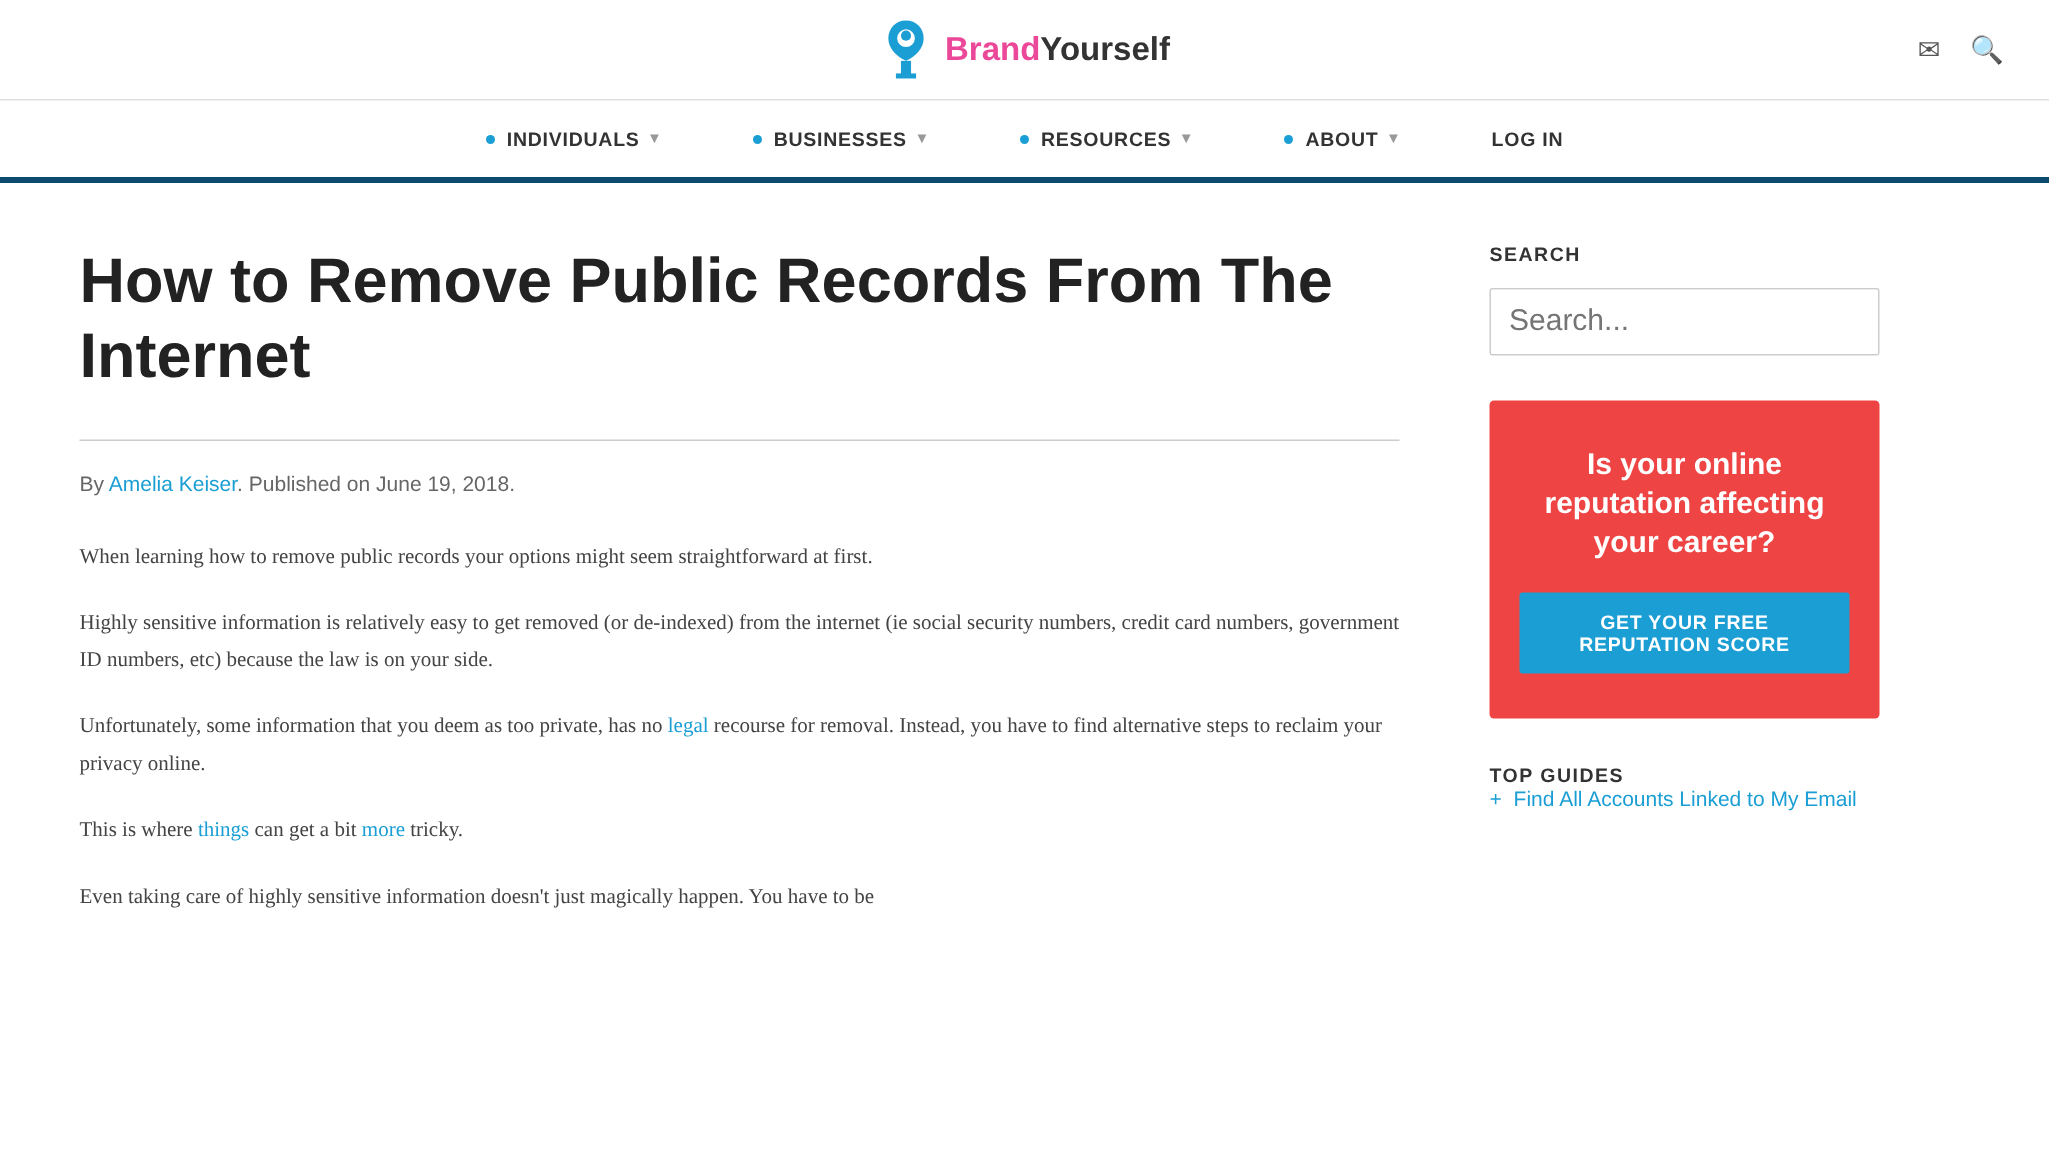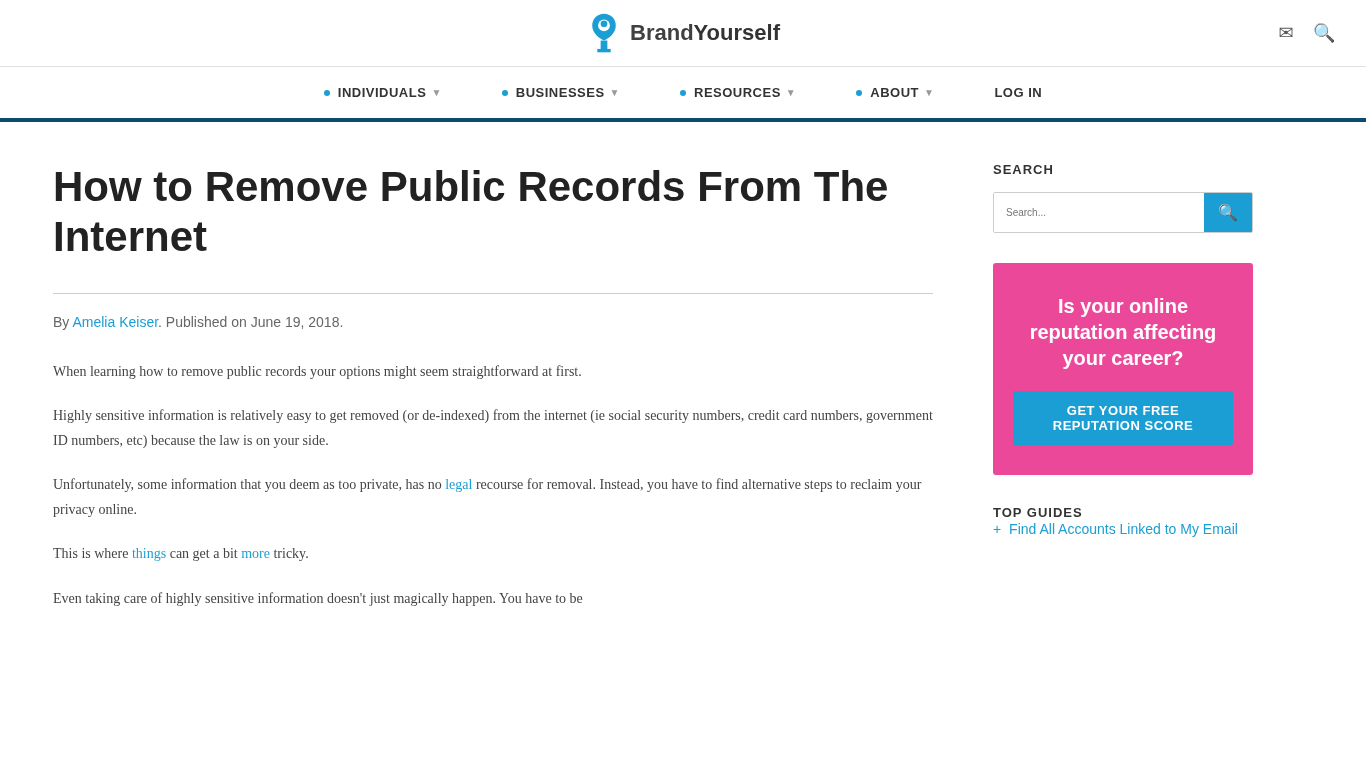--- a/index.html
+++ b/index.html
@@ -25,21 +25,21 @@
       width: 36px;
       height: 42px;
     }
     .logo-text {
       font-size: 22px;
       font-weight: 600;
       color: #333;
       font-family: Arial, sans-serif;
     }
     .logo-text span {
-      color: #404040;
+      color: #ec4899;
     }
     .header-icons {
       position: absolute;
       right: 30px;
       display: flex;
       gap: 20px;
       align-items: center;
     }
     .header-icon-btn {
       background: none;
@@ -166,36 +166,36 @@
       display: flex;
       border: 1px solid #ccc;
       border-radius: 2px;
       overflow: hidden;
     }
     .search-input {
       flex: 1;
       padding: 10px 12px;
       border: none;
       outline: none;
-      font-size: 10px;
+      font-size: 20px;
       color: #999;
       font-family: Arial, sans-serif;
     }
     .search-btn {
       background: #1a9ed4;
       border: none;
       color: #fff;
       padding: 10px 14px;
       cursor: pointer;
       font-size: 16px;
     }
 
     
     .ad-banner {
-      background: #ec4899;
+      background: #ef4444;
       border-radius: 3px;
       padding: 30px 20px;
       color: #fff;
       text-align: center;
     }
     .ad-banner-title {
       font-size: 20px;
       font-weight: 700;
       line-height: 1.3;
       margin-bottom: 20px;

